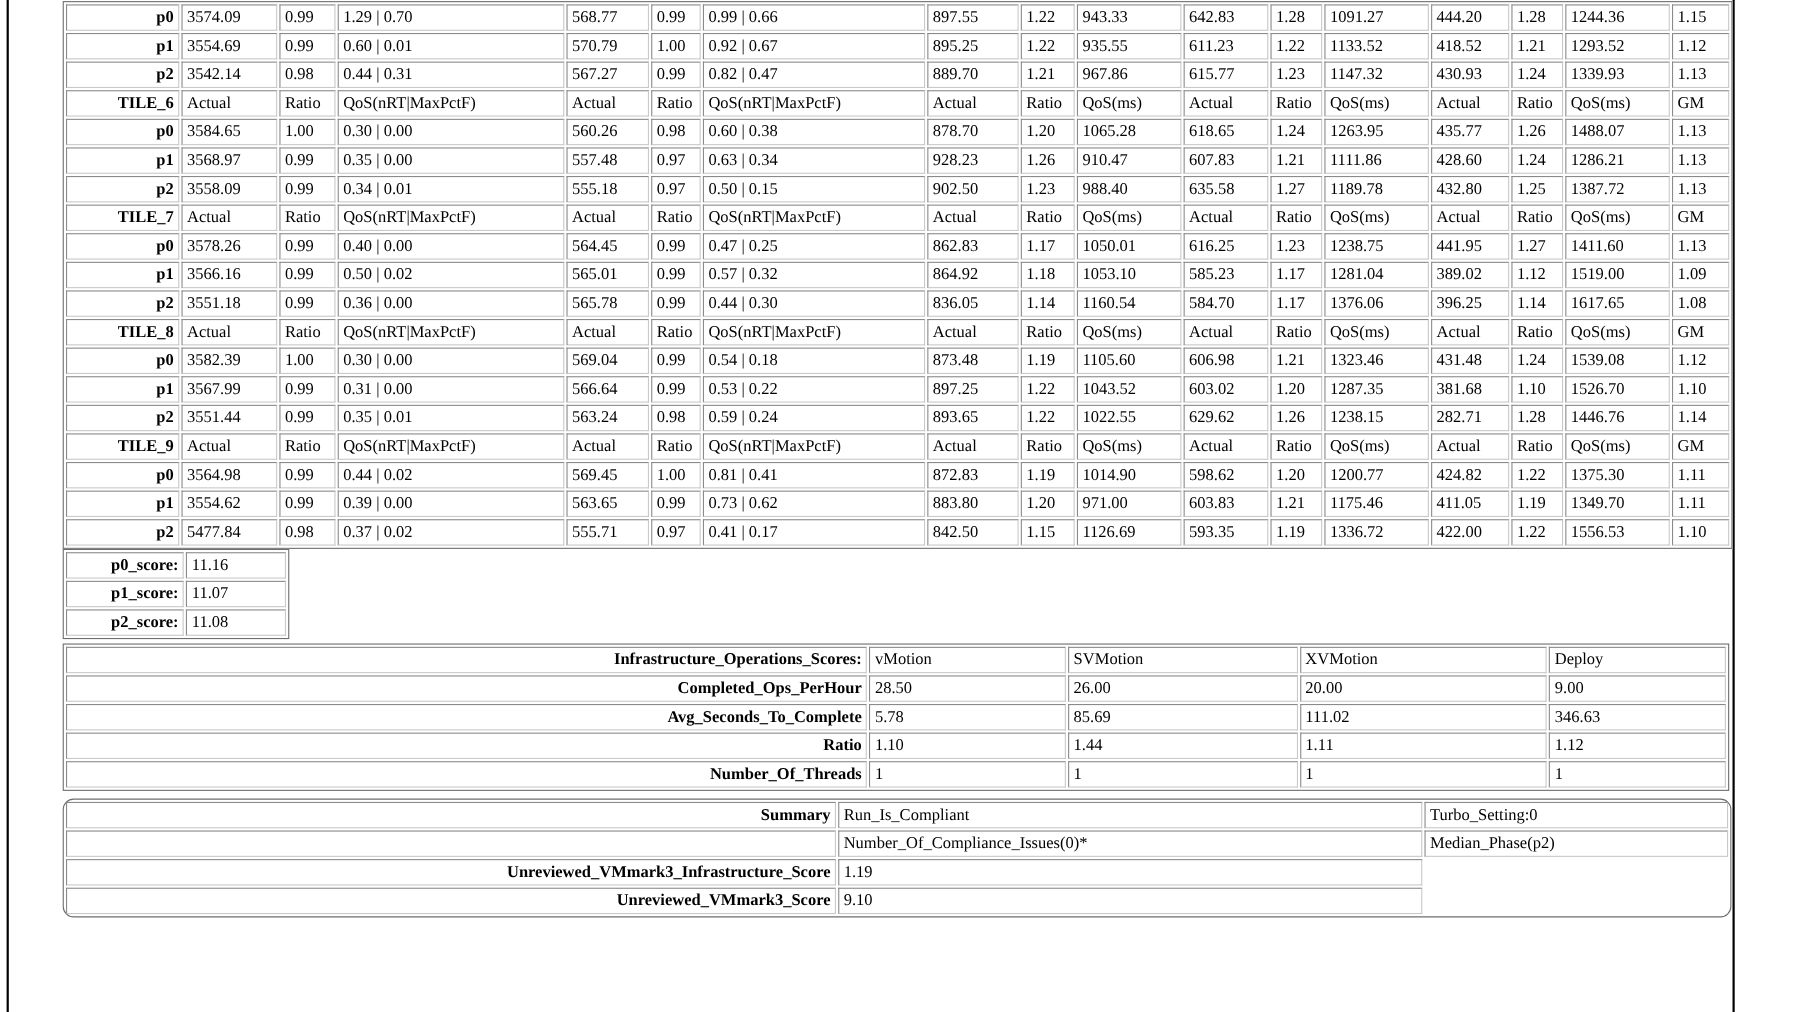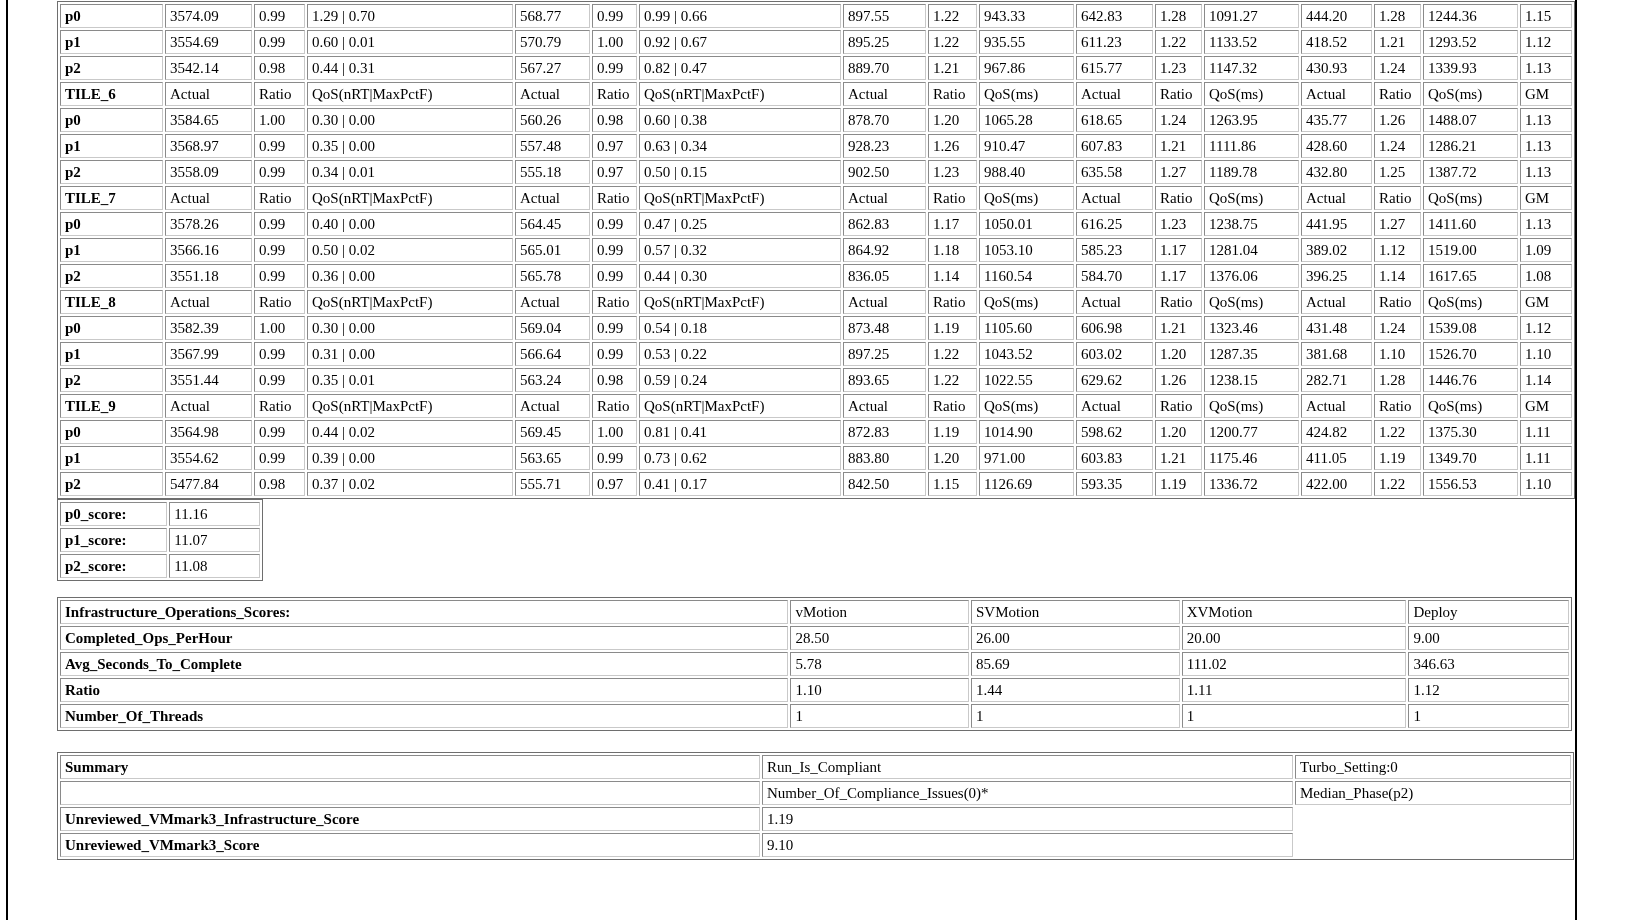--- a/index.html
+++ b/index.html
@@ -15,25 +15,25 @@
 
   table.rpt {
     table-layout:fixed; border-collapse:separate; border-spacing:2px;
     border:1px solid #6e6e6e; background:#fff;
   }
   table.rpt td {
     border:1px solid; border-color:#8a8a8a #c9c9c9 #c9c9c9 #8a8a8a;
     padding:0 4px; height:22px; font-size:15px; line-height:22px;
     white-space:nowrap; overflow:hidden; text-align:left; vertical-align:middle;
   }
-  table.rpt td.lbl { font-weight:bold; text-align:left; }
+  table.rpt td.lbl { font-weight:bold; text-align:right; }
   #results-table, #infra-table, #summary-table { width:1515px; }
   #phase-scores-table { width:206px; }
-  #infra-table   { margin-top:16px; }
-  #summary-table { margin-top:21px; }
+  #infra-table   { margin-top:4px; }
+  #summary-table { margin-top:7px;border-radius:10px; }
 </style>
 </head>
 <body>
 
 <div class="vline left"></div>
 <div class="vline right"></div>
 
 <div class="content">
 
   <table class="rpt" id="results-table">

